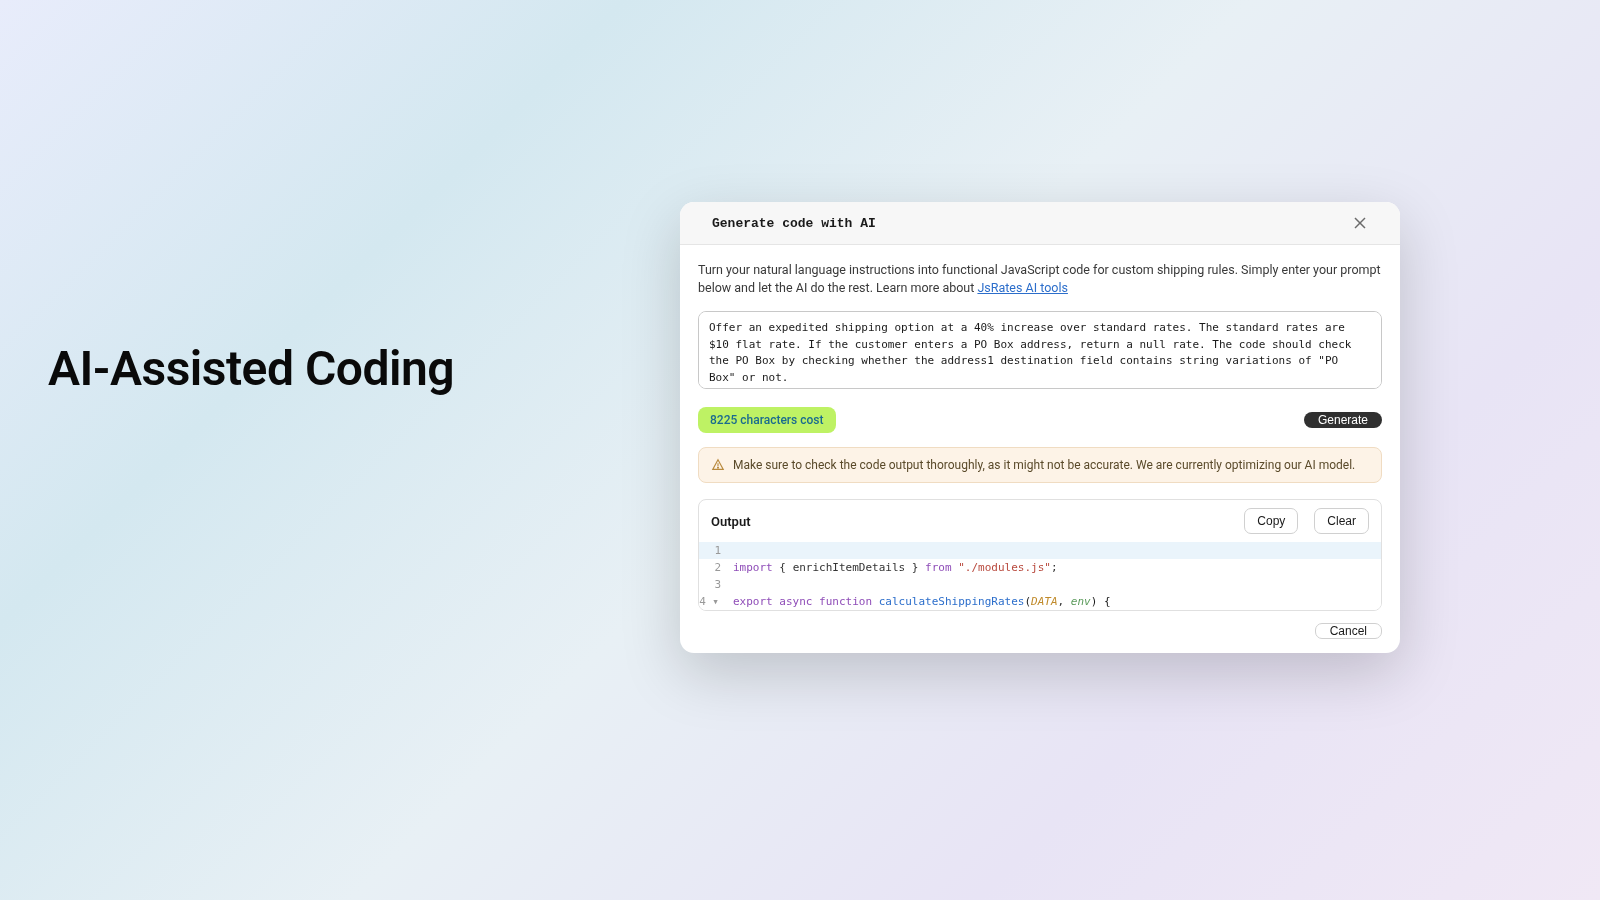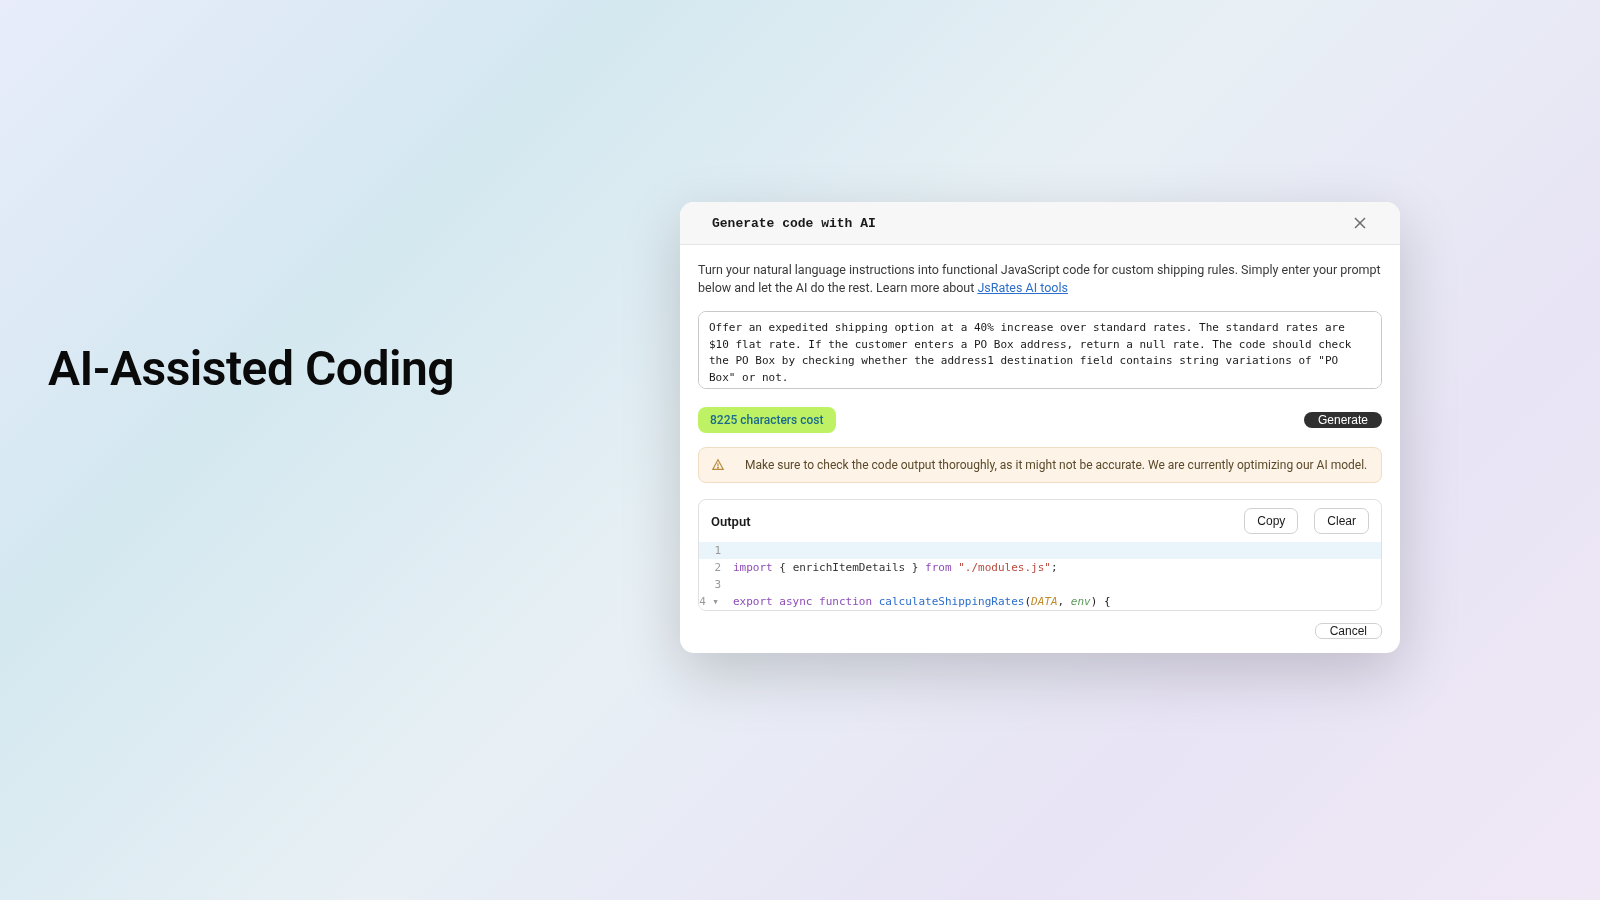--- a/index.html
+++ b/index.html
@@ -111,21 +111,21 @@
   font-weight: 500;
   cursor: pointer;
 }
 .warning-banner {
   background: #fdf3e7;
   border: 1px solid #f0dcc2;
   border-radius: 8px;
   padding: 10px 12px;
   display: flex;
   align-items: center;
-  gap: 20px;
+  gap: 8px;
   margin-bottom: 16px;
 }
 .warning-icon {
   width: 14px;
   height: 14px;
   flex-shrink: 0;
   color: #b98a3e;
 }
 .warning-text {
   font-size: 12px;

